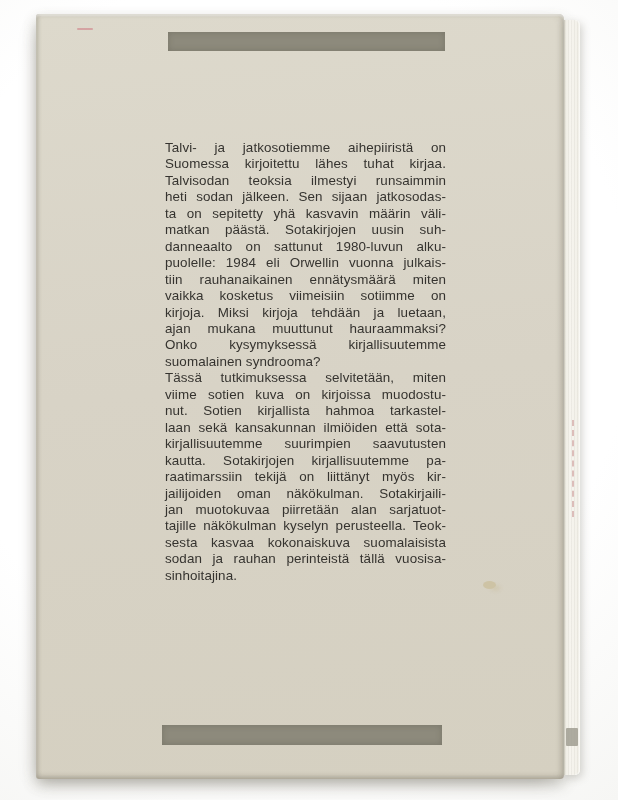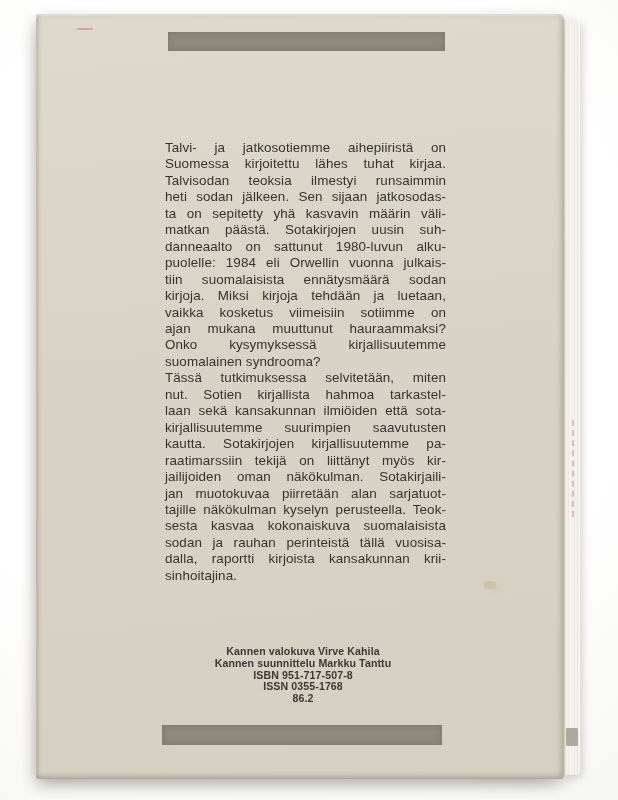--- a/index.html
+++ b/index.html
@@ -79,48 +79,41 @@
 
     <div class="text-block" style="color: rgb(53, 51, 47);">
         <div class="line">Talvi- ja jatkosotiemme aihepiiristä on</div>
         <div class="line">Suomessa kirjoitettu lähes tuhat kirjaa.</div>
         <div class="line">Talvisodan teoksia ilmestyi runsaimmin</div>
         <div class="line">heti sodan jälkeen. Sen sijaan jatkosodas-</div>
         <div class="line">ta on sepitetty yhä kasvavin määrin väli-</div>
         <div class="line">matkan päästä. Sotakirjojen uusin suh-</div>
         <div class="line">danneaalto on sattunut 1980-luvun alku-</div>
         <div class="line">puolelle: 1984 eli Orwellin vuonna julkais-</div>
-        <div class="line">tiin suomalaisista ennätysmäärä sodan</div>
+        <div class="line">tiin rauhanaikainen ennätysmäärä miten</div>
+        <div class="line">vaikka kosketus viimeisiin sotiimme on</div>
         <div class="line">kirjoja. Miksi kirjoja tehdään ja luetaan,</div>
-        <div class="line">vaikka kosketus viimeisiin sotiimme on</div>
         <div class="line">ajan mukana muuttunut hauraammaksi?</div>
         <div class="line">Onko kysymyksessä kirjallisuutemme</div>
         <div class="line last">suomalainen syndrooma?</div>
         <div class="line">Tässä tutkimuksessa selvitetään, miten</div>
+        <div class="line">viime sotien kuva on kirjoissa muodostu-</div>
         <div class="line">nut. Sotien kirjallista hahmoa tarkastel-</div>
         <div class="line">laan sekä kansakunnan ilmiöiden että sota-</div>
         <div class="line">kirjallisuutemme suurimpien saavutusten</div>
         <div class="line">kautta. Sotakirjojen kirjallisuutemme pa-</div>
         <div class="line">raatimarssiin tekijä on liittänyt myös kir-</div>
         <div class="line">jailijoiden oman näkökulman. Sotakirjaili-</div>
         <div class="line">jan muotokuvaa piirretään alan sarjatuot-</div>
         <div class="line">tajille näkökulman kyselyn perusteella. Teok-</div>
         <div class="line">sesta kasvaa kokonaiskuva suomalaisista</div>
         <div class="line">sodan ja rauhan perinteistä tällä vuosisa-</div>
-        <div class="line">dalla, raportti kirjoista kansakunnan krii-</div>
         <div class="line last">sinhoitajina.</div>
       </div>
 
-    <div class="credits">
-      <div>Kannen valokuva Virve Kahila</div>
-      <div>Kannen suunnittelu Markku Tanttu</div>
-      <div>ISBN 951-717-507-8</div>
-      <div>ISSN 0355-1768</div>
-      <div>86.2</div>
-    </div>
 
     <div class="stain"></div>
     <div class="bar bottom" style="background-color: rgb(141, 138, 124);"></div>
   </div>
 
   <div class="pages">
     <div class="page-pink-marks"></div>
     <div class="page-gray-band"></div>
   </div>
 </div>

